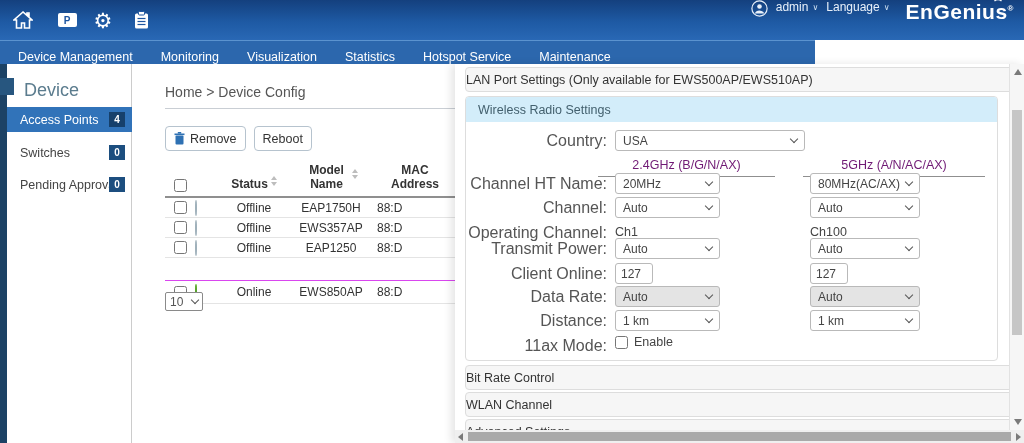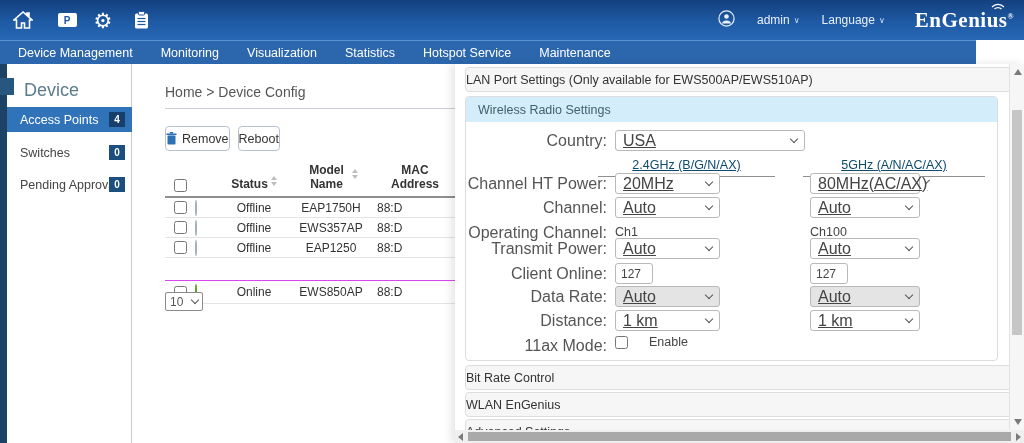--- a/index.html
+++ b/index.html
@@ -8,30 +8,30 @@
 
   
   .topbar { position:absolute; left:0; top:0; width:1024px; height:40px;
     background:linear-gradient(180deg,#14407e 0%,#1e5aa4 55%,#2968b5 100%); }
   .topbar .ticon { position:absolute; top:9px; width:22px; height:22px; display:flex;
     align-items:center; justify-content:center; cursor:pointer; }
   .ticon svg { display:block; }
   .gear-glyph { color:#fff; font-size:21px; line-height:21px; }
   .board { position:relative; width:19px; height:14px; background:#fff; border-radius:2px;
     color:#1d55a0; font-size:10px; font-weight:bold; display:flex; align-items:center; justify-content:center; }
-  .tb-right { position:absolute; right:10px; top:0; height:40px; display:flex; align-items:center; gap:22px; color:#e8f0fa; }
+  .tb-right { position:absolute; right:10px; top:0; height:40px; display:flex; align-items:flex-start; gap:8px; color:#e8f0fa; }
   .tb-user, .tb-lang { font-size:12px; display:flex; align-items:center; gap:4px; cursor:pointer; }
   .chev { font-size:8px; color:#cfe0f2; }
-  .brand { position:relative; color:#fff; font-size:21px; font-weight:bold; letter-spacing:0.5px; margin-left:8px;font-family:Liberation Serif, serif; }
+  .brand { position:relative; color:#fff; font-size:21px; font-weight:bold; letter-spacing:0.5px; margin-left:8px; }
   .brand sup { font-size:8px; }
   .brand svg { position:absolute; right:8px; top:-7px; }
 
   
-  .navbar { position:absolute; left:0; top:40px; width:976px; height:24px;
-    background:#2c67ad; border-top:1px solid #5b93cf; display:flex; align-items:center;
+  .navbar { position:absolute; left:0; top:40px; width:815px; height:24px;
+    background:#2c67ad; border-top:1px solid #5b93cf; display:flex; align-items:flex-end;
     padding-left:18px; gap:28px; }
   .nav-item { color:#fff; font-size:12.5px; cursor:pointer; white-space:nowrap; }
 
   
   .sidebar { position:absolute; left:0; top:64px; width:132px; height:379px;
     background:#fff; border-right:1px solid #ccc; }
   .side-strip { position:absolute; left:0; top:0; width:7px; height:100%; background:#1c4265; }
   .side-head { position:absolute; left:0; top:14px; width:100%; height:18px; }
   .side-head .sq { position:absolute; left:0; top:0; width:14px; height:17px; background:#27567f; }
   .side-head .txt { position:absolute; left:24px; top:2px; font-size:18px; color:#5b7c8e; }
@@ -42,21 +42,21 @@
     color:#fff; font-size:10px; font-weight:bold; display:flex; align-items:center; justify-content:center; padding:0 3px; }
   .side-item.active { background:#3173b9; color:#fff; }
   .side-item.active .badge { background:#16406b; }
   .si-0 { top:43px; } .si-1 { top:76px; } .si-2 { top:108px; }
 
   
   .content { position:absolute; left:133px; top:64px; width:322px; height:379px; background:#fff; }
   .breadcrumb { position:absolute; left:32px; top:20px; font-size:14px; color:#555; }
   .crumb-rule { position:absolute; left:32px; top:44px; width:290px; height:0; border-top:1px solid #c9ced4; }
   .btn-row { position:absolute; left:32px; top:62px; display:flex; gap:8px; }
-  .btn { height:25px; background:#fff; border:1px solid #b6c3ce; border-radius:4px; padding:0 0;
+  .btn { height:25px; background:#fff; border:1px solid #b6c3ce; border-radius:4px; padding:0 8px;
     font-size:12.5px; color:#333; display:flex; align-items:center; gap:5px; cursor:pointer; }
 
   .table { position:absolute; left:32px; top:98px; width:300px; font-size:12px; color:#333; }
   .trow { display:grid; grid-template-columns:30px 28px 62px 92px 48px 1fr; align-items:center; }
   .thead { font-weight:bold; min-height:36px; border-bottom:2px solid #8f8f8f; align-items:end; padding-bottom:4px; }
   .th { display:flex; align-items:center; justify-content:center; text-align:center; line-height:1.15; }
   .sort { display:inline-block; margin-left:3px; position:relative; top:-4px; }
   .sort i { display:block; width:0; height:0; border-left:3px solid transparent; border-right:3px solid transparent; }
   .sort .up { border-bottom:4px solid #bdbdbd; margin-bottom:2px; }
   .sort .dn { border-top:4px solid #bdbdbd; }
@@ -84,35 +84,35 @@
   .wbox { position:absolute; left:10px; top:32px; width:533px; height:265px; border:1px solid #ddd; border-radius:4px; background:#fff; }
   .whead { height:25px; background:#d3edfa; border-radius:3px 3px 0 0; display:flex; align-items:center;
     padding-left:12px; font-size:12.5px; color:#43606e; cursor:pointer; }
   .sect-bit { top:301px; } .sect-wlan { top:328px; } .sect-adv { top:355px; }
 
   .prow { position:absolute; left:0; height:21px; }
   .plbl { position:absolute; left:0; top:0; width:152px; text-align:right; font-size:16px; color:#555; line-height:21px; }
   .pc1 { position:absolute; left:160px; top:0; }
   .pc2 { position:absolute; left:355px; top:0; }
   .sel { width:105px; height:21px; border:1px solid #b9b9b9; border-radius:3px; background:#fff;
-    display:flex; align-items:center; justify-content:space-between; padding:0 7px; font-size:16px; color:#444; cursor:pointer;text-decoration:underline; }
+    display:flex; align-items:center; justify-content:space-between; padding:0 7px; font-size:12px; color:#444; cursor:pointer; }
   .sel.wide { width:190px; }
   .sel.w2 { width:110px; }
   .sel.disabled { background:#e4e4e4; cursor:default; }
   .caret { width:6px; height:6px; border-right:1.5px solid #555; border-bottom:1.5px solid #555;
     transform:rotate(45deg); margin-top:-3px; }
-  .bandhead { position:absolute; top:94px; font-size:12.5px; color:#0c4a6e; text-align:center;
-    border-bottom:1px solid #8f8f8f; padding-bottom:4px;text-decoration:underline; }
+  .bandhead { position:absolute; top:94px; font-size:12.5px; color:#701a75; text-align:center;
+    border-bottom:1px solid #8f8f8f; padding-bottom:4px; }
   .bh24 { left:143px; width:177px; } .bh5 { left:348px; width:182px; }
   .ptext { font-size:12.5px; color:#444; line-height:21px; }
   .num { width:38px; height:21px; border:1px solid #b9b9b9; border-radius:3px; font-size:12px;
     color:#444; padding:0 5px; font-family:inherit; }
   .help { display:inline-block; width:15px; height:15px; border-radius:50%; background:#2079c3; color:#fff;
     font-size:10px; font-weight:bold; text-align:center; line-height:15px; vertical-align:middle; margin-left:8px; cursor:pointer; }
-  .axrow { display:flex; align-items:center; gap:21px; font-size:12.5px; color:#444; }
+  .axrow { display:flex; align-items:center; gap:6px; font-size:12.5px; color:#444; }
   .axrow input { margin:0; }
 
   .r-country { top:66px; } .r-ht { top:109px; } .r-ch { top:133px; } .r-op { top:158px; }
   .r-tp { top:174px; } .r-cl { top:199px; } .r-dr { top:222px; } .r-di { top:246px; } .r-ax { top:271px; }
 
   
   .vscroll { position:absolute; right:0; top:0; width:15px; height:366px; background:#f6f6f6; border-left:1px solid #e2e2e2; }
   .vthumb { position:absolute; left:2px; top:46px; width:10px; height:225px; background:#c6c6c6; cursor:grab; }
   .varrow { position:absolute; left:4px; width:0; height:0; border-left:4px solid transparent; border-right:4px solid transparent; cursor:pointer; }
   .vup { top:5px; border-bottom:6px solid #7a7a7a; }
@@ -314,21 +314,21 @@
         <span>USA</span>
         <span class="caret"></span>
       </div>
     </div>
   </div>
 
   <div class="bandhead bh24">2.4GHz (B/G/N/AX)</div>
   <div class="bandhead bh5">5GHz (A/N/AC/AX)</div>
 
   <div class="prow r-ht">
-    <span class="plbl">Channel HT Power:</span>
+    <span class="plbl">Channel HT Name:</span>
     <div class="pc1">
         <div class="sel">
       <span>20MHz</span>
           <span class="caret"></span>
         </div>
       </div>
     <div class="pc2">
         <div class="sel w2">
       <span>80MHz(AC/AX)</span>
           <span class="caret"></span>
@@ -423,21 +423,21 @@
     <div class="pc1 axrow">
       <input type="checkbox" style="">
       <span>Enable</span>
     </div>
   </div>
 
   <div class="sect sect-bit">
     <span>Bit Rate Control</span>
   </div>
   <div class="sect sect-wlan">
-    <span>WLAN EnGenius</span>
+    <span>WLAN Channel</span>
   </div>
   <div class="sect sect-adv">
     <span>Advanced Settings</span>
   </div>
 
   <div class="vscroll">
     <div class="varrow vup"></div>
     <div class="vthumb"></div>
     <div class="varrow vdn"></div>
   </div>

